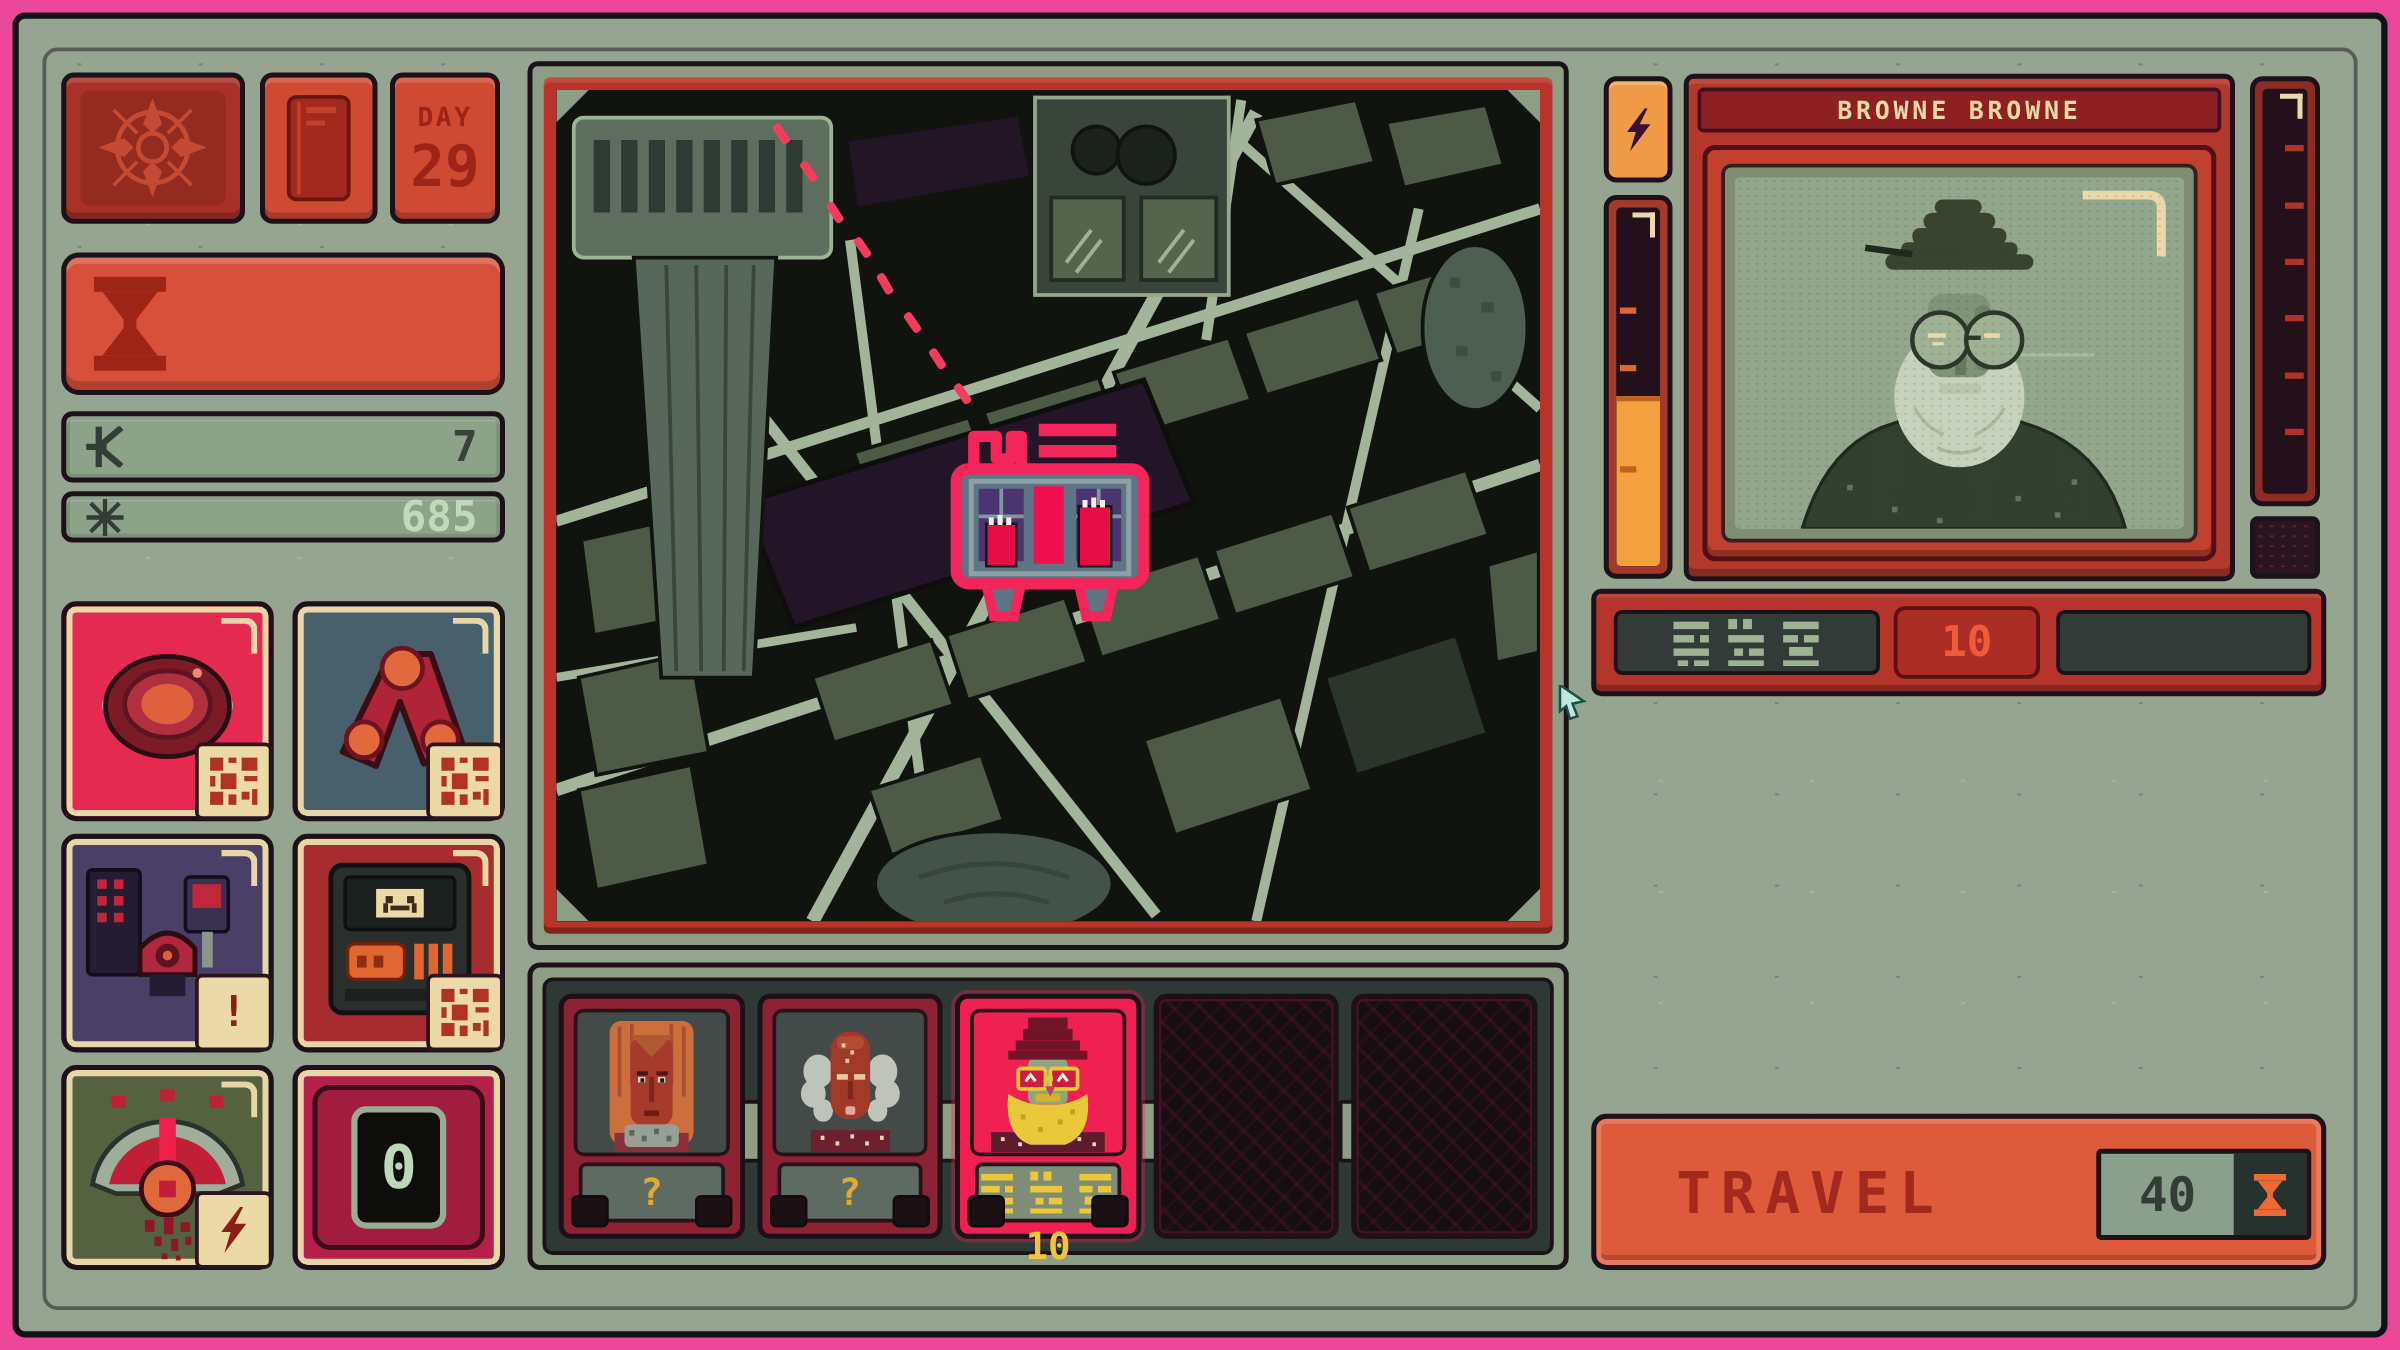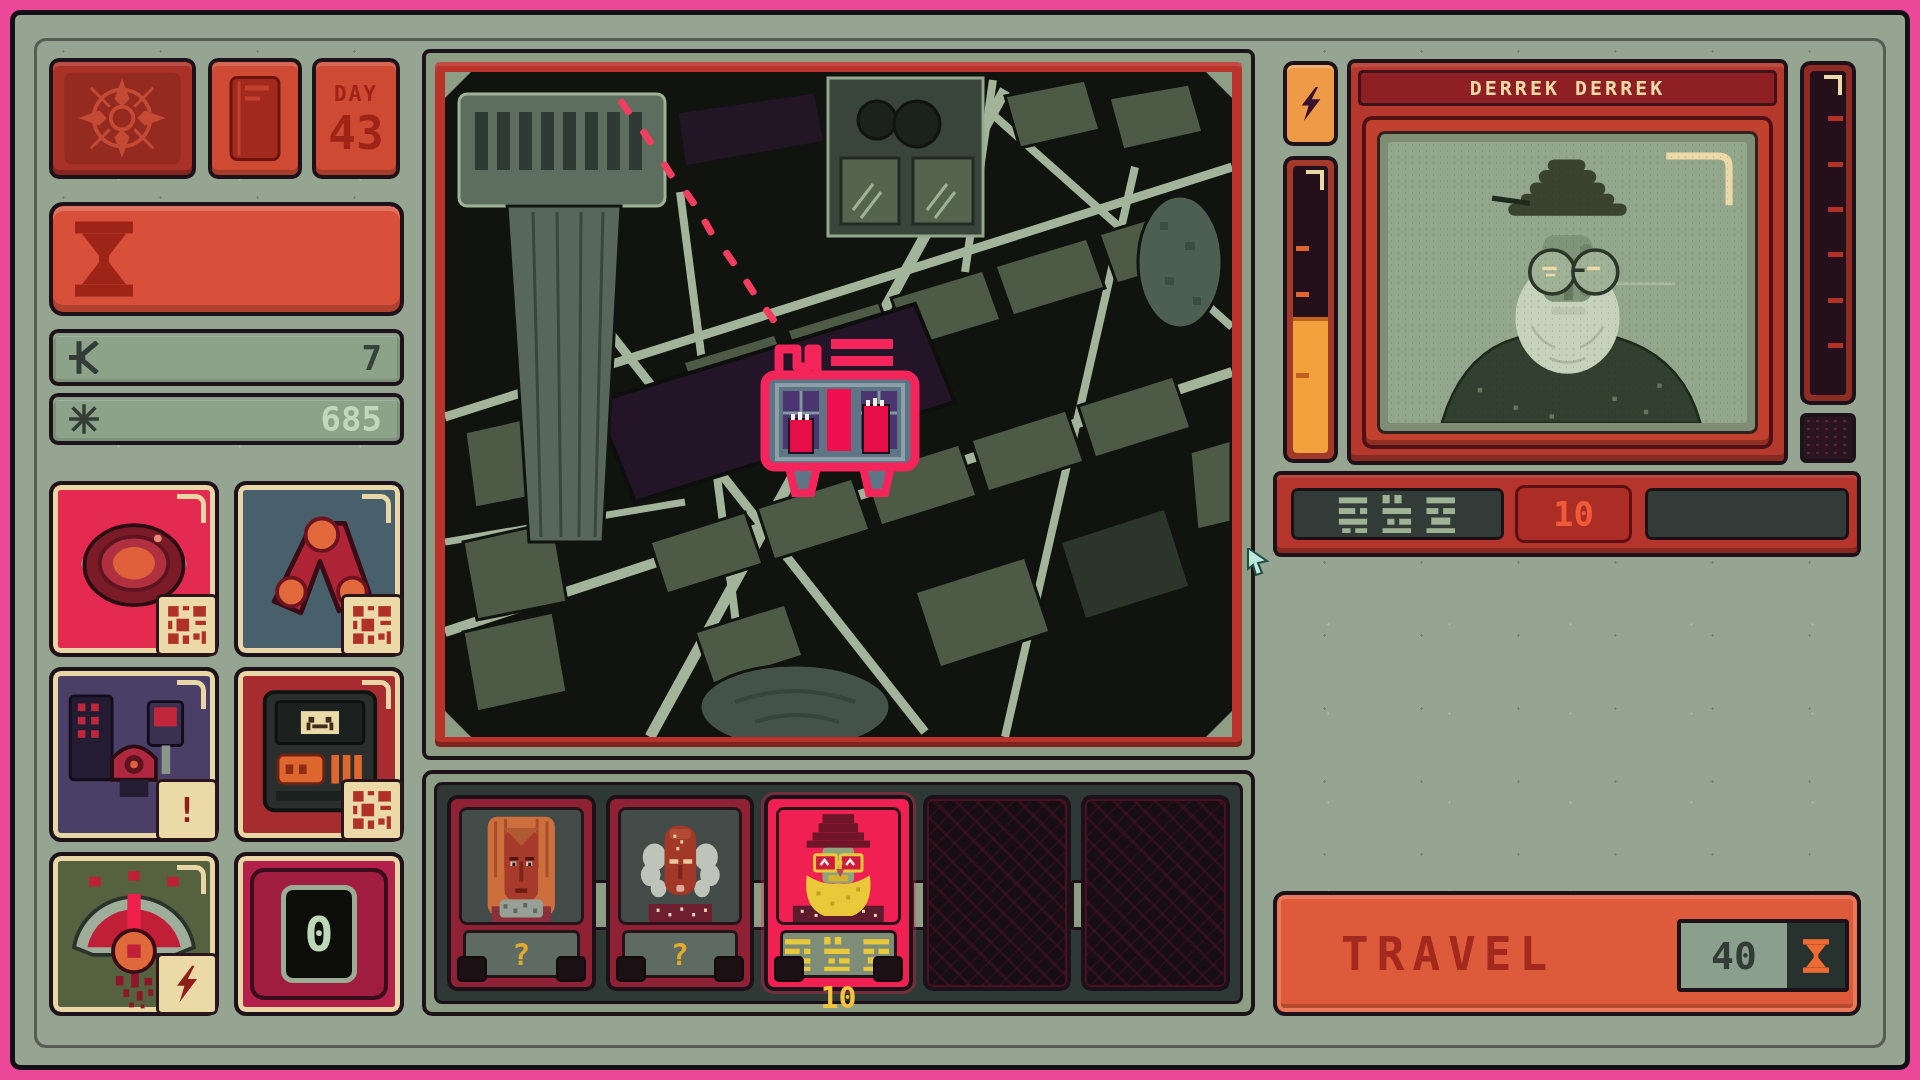--- a/index.html
+++ b/index.html
@@ -25,21 +25,21 @@
     box-shadow:inset 0 4px 0 rgba(255,255,255,.16), inset 0 -5px 0 rgba(0,0,0,.2);}
   .day-tile .lbl{font-size:21px;letter-spacing:2px;}
   .day-tile .val{font-size:46px;line-height:1;margin-top:4px;}
   .time-panel{left:49px;top:202px;width:355px;height:114px;background:#d8503a;border-radius:14px;
     display:flex;align-items:center;box-shadow:inset 0 5px 0 rgba(255,255,255,.2), inset 0 -7px 0 rgba(0,0,0,.18);}
   .time-panel .val{flex:1;text-align:right;padding-right:22px;font-size:78px;color:#9e2418;line-height:1;}
   .res-row{left:49px;width:355px;height:57px;background:#8ca389;border-radius:9px;display:flex;align-items:center;
     box-shadow:inset 0 0 0 3px rgba(20,20,20,.12), inset 0 4px 0 rgba(255,255,255,.18);}
   .res-row .val{flex:1;text-align:right;padding-right:18px;font-size:34px;line-height:1;}
   .money-row{top:329px;} .money-row .val{color:#39433b;}
-  .energy-row{top:393px;height:52px;} .energy-row .val{color:#bfd9ba;}
+  .energy-row{top:393px;height:41px;} .energy-row .val{color:#bfd9ba;}
 
   .tile{box-shadow:inset 0 0 0 5px #e9d6a6;border-radius:12px;overflow:visible;}
   .tile .corner{position:absolute;top:9px;right:9px;width:24px;height:24px;
     border-top:5px solid #e9d6a6;border-right:5px solid #e9d6a6;border-top-right-radius:10px;}
   .t1{left:49px;top:481px;width:170px;height:176px;background:#e42a50;}
   .t2{left:234px;top:481px;width:170px;height:176px;background:#47606b;}
   .t3{left:49px;top:667px;width:170px;height:175px;background:#4a3f66;}
   .t4{left:234px;top:667px;width:170px;height:175px;background:#a72c30;}
   .t5{left:49px;top:852px;width:170px;height:164px;background:#56613f;}
   .t6{left:234px;top:852px;width:170px;height:164px;background:#b5204a;}
@@ -205,21 +205,21 @@
     <svg viewBox="0 0 60 90" width="60" height="95" style="margin:9px 0 0 13px">
       <rect x="6" y="4" width="48" height="82" rx="6" fill="#a1291e" stroke="#6e140e" stroke-width="3"></rect>
       <path d="M14 8 v74" stroke="#c4402c" stroke-width="3"></path>
       <rect x="20" y="12" width="24" height="5" fill="#c4402c"></rect>
       <rect x="20" y="23" width="15" height="4" fill="#c4402c"></rect>
     </svg>
   </div>
 
   <div class="p day-tile mono">
     <div class="lbl">DAY</div>
-    <div class="val">43</div>
+    <div class="val">29</div>
   </div>
 
   <div class="p time-panel">
     <svg viewBox="0 0 34 44" width="58" height="76" style="margin-left:22px">
       <g fill="#9e2418">
         <rect x="0" y="0" width="34" height="7"></rect>
         <rect x="0" y="37" width="34" height="7"></rect>
         <path d="M4 7 h26 l-10 13 v4 l10 13 h-26 l10 -13 v-4 z"></path>
       </g>
     </svg>
@@ -641,21 +641,21 @@
       <div class="fill"></div>
       <div class="cornr"></div>
       <div class="tick" style="top:28%"></div>
       <div class="tick" style="top:44%"></div>
       <div class="tick" style="top:72%;background:#c2611f"></div>
     </div>
   </div>
 
   <div class="p monitor-panel">
     <div class="title-bar">
-      <span>DERREK DERREK</span>
+      <span>BROWNE BROWNE</span>
     </div>
     <div class="monitor">
       <div class="bezel2">
         <div class="crt">
           <svg viewBox="0 0 400 320" preserveAspectRatio="none">
             <rect width="400" height="320" fill="#93a78c"></rect>
             <rect x="240" y="160" width="80" height="3" fill="#a9bb9e"></rect>
             <rect x="140" y="244" width="120" height="3" fill="#88997e" opacity="0.6"></rect>
             <path d="M60 320 Q80 250 130 228 L170 214 Q200 206 230 214 L270 228 Q330 252 348 320 Z" fill="#31402f" stroke="#20291e" stroke-width="3"></path>
             <g fill="#8da083" opacity="0.55">

